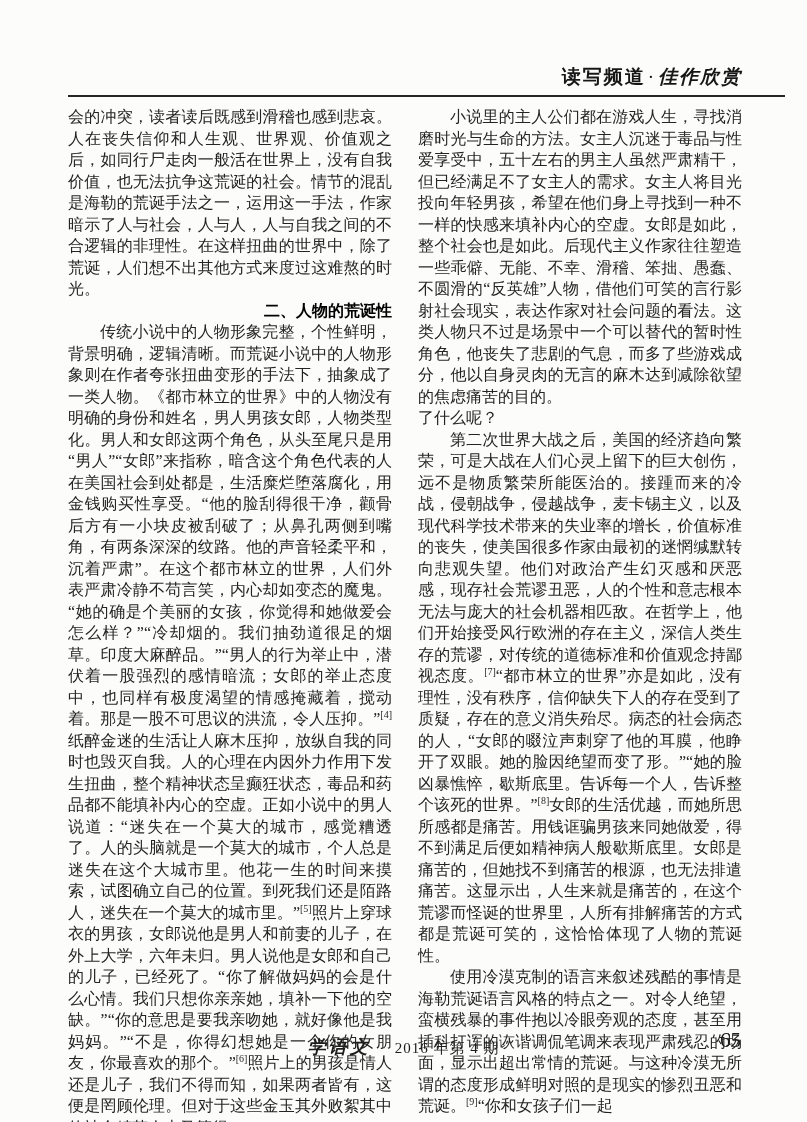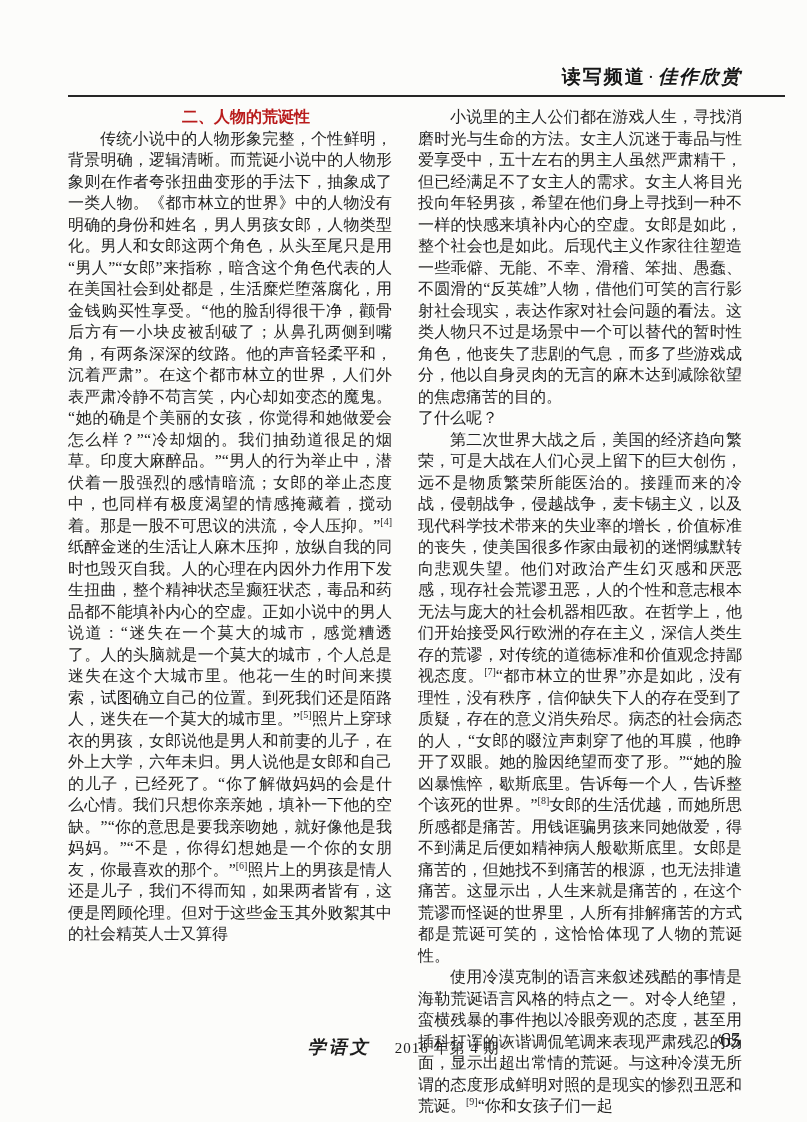--- a/index.html
+++ b/index.html
@@ -37,22 +37,22 @@
     line-height:21.5px;
     text-align:justify;
     text-justify:inter-ideograph;
   }
   .para{text-indent:2em;}
   .para.cont{text-indent:0;}
   .heading{
     font-family:"Liberation Sans","DejaVu Sans",sans-serif;
     font-weight:bold;
     text-indent:2em;
-    text-align:center;
-    color:#b91c1c;
+    text-align:right;
+    color:#000000;
   }
   sup.ref{font-size:10px;line-height:0;vertical-align:super;letter-spacing:0;}
 
   
   .footer-center{
     position:absolute;top:1035px;left:0;width:807px;
     text-align:center;font-size:15px;color:#1d1d1d;white-space:nowrap;
   }
   .journal-name{font-size:18px;font-style:italic;font-weight:700;margin-right:24px;letter-spacing:3px;}
   .issue{letter-spacing:1px;}
@@ -69,20 +69,21 @@
 
   <header>
     <div class="header-title">
       <span class="channel">读写频道</span><span class="sep">·</span><span class="calli">佳作欣赏</span>
     </div>
     <div class="header-rule"></div>
   </header>
 
   <main class="content">
     <section class="col">
+      <p class="para cont">会的冲突，读者读后既感到滑稽也感到悲哀。人在丧失信仰和人生观、世界观、价值观之后，如同行尸走肉一般活在世界上，没有自我价值，也无法抗争这荒诞的社会。情节的混乱是海勒的荒诞手法之一，运用这一手法，作家暗示了人与社会，人与人，人与自我之间的不合逻辑的非理性。在这样扭曲的世界中，除了荒诞，人们想不出其他方式来度过这难熬的时光。</p>
       <h3 class="heading">二、人物的荒诞性</h3>
       <p class="para">传统小说中的人物形象完整，个性鲜明，背景明确，逻辑清晰。而荒诞小说中的人物形象则在作者夸张扭曲变形的手法下，抽象成了一类人物。《都市林立的世界》中的人物没有明确的身份和姓名，男人男孩女郎，人物类型化。男人和女郎这两个角色，从头至尾只是用“男人”“女郎”来指称，暗含这个角色代表的人在美国社会到处都是，生活糜烂堕落腐化，用金钱购买性享受。“他的脸刮得很干净，颧骨后方有一小块皮被刮破了；从鼻孔两侧到嘴角，有两条深深的纹路。他的声音轻柔平和，沉着严肃”。在这个都市林立的世界，人们外表严肃冷静不苟言笑，内心却如变态的魔鬼。“她的确是个美丽的女孩，你觉得和她做爱会怎么样？”“冷却烟的。我们抽劲道很足的烟草。印度大麻醉品。”“男人的行为举止中，潜伏着一股强烈的感情暗流；女郎的举止态度中，也同样有极度渴望的情感掩藏着，搅动着。那是一股不可思议的洪流，令人压抑。”<sup class="ref">[4]</sup>纸醉金迷的生活让人麻木压抑，放纵自我的同时也毁灭自我。人的心理在内因外力作用下发生扭曲，整个精神状态呈癫狂状态，毒品和药品都不能填补内心的空虚。正如小说中的男人说道：“迷失在一个莫大的城市，感觉糟透了。人的头脑就是一个莫大的城市，个人总是迷失在这个大城市里。他花一生的时间来摸索，试图确立自己的位置。到死我们还是陌路人，迷失在一个莫大的城市里。”<sup class="ref">[5]</sup>照片上穿球衣的男孩，女郎说他是男人和前妻的儿子，在外上大学，六年未归。男人说他是女郎和自己的儿子，已经死了。“你了解做妈妈的会是什么心情。我们只想你亲亲她，填补一下他的空缺。”“你的意思是要我亲吻她，就好像他是我妈妈。”“不是，你得幻想她是一个你的女朋友，你最喜欢的那个。”<sup class="ref">[6]</sup>照片上的男孩是情人还是儿子，我们不得而知，如果两者皆有，这便是罔顾伦理。但对于这些金玉其外败絮其中的社会精英人士又算得</p>
     </section>
     <section class="col">
       <p class="para">小说里的主人公们都在游戏人生，寻找消磨时光与生命的方法。女主人沉迷于毒品与性爱享受中，五十左右的男主人虽然严肃精干，但已经满足不了女主人的需求。女主人将目光投向年轻男孩，希望在他们身上寻找到一种不一样的快感来填补内心的空虚。女郎是如此，整个社会也是如此。后现代主义作家往往塑造一些乖僻、无能、不幸、滑稽、笨拙、愚蠢、不圆滑的“反英雄”人物，借他们可笑的言行影射社会现实，表达作家对社会问题的看法。这类人物只不过是场景中一个可以替代的暂时性角色，他丧失了悲剧的气息，而多了些游戏成分，他以自身灵肉的无言的麻木达到减除欲望的焦虑痛苦的目的。</p>
       <p class="para cont">了什么呢？</p>
       <p class="para">第二次世界大战之后，美国的经济趋向繁荣，可是大战在人们心灵上留下的巨大创伤，远不是物质繁荣所能医治的。接踵而来的冷战，侵朝战争，侵越战争，麦卡锡主义，以及现代科学技术带来的失业率的增长，价值标准的丧失，使美国很多作家由最初的迷惘缄默转向悲观失望。他们对政治产生幻灭感和厌恶感，现存社会荒谬丑恶，人的个性和意志根本无法与庞大的社会机器相匹敌。在哲学上，他们开始接受风行欧洲的存在主义，深信人类生存的荒谬，对传统的道德标准和价值观念持鄙视态度。<sup class="ref">[7]</sup>“都市林立的世界”亦是如此，没有理性，没有秩序，信仰缺失下人的存在受到了质疑，存在的意义消失殆尽。病态的社会病态的人，“女郎的啜泣声刺穿了他的耳膜，他睁开了双眼。她的脸因绝望而变了形。”“她的脸凶暴憔悴，歇斯底里。告诉每一个人，告诉整个该死的世界。”<sup class="ref">[8]</sup>女郎的生活优越，而她所思所感都是痛苦。用钱诓骗男孩来同她做爱，得不到满足后便如精神病人般歇斯底里。女郎是痛苦的，但她找不到痛苦的根源，也无法排遣痛苦。这显示出，人生来就是痛苦的，在这个荒谬而怪诞的世界里，人所有排解痛苦的方式都是荒诞可笑的，这恰恰体现了人物的荒诞性。</p>
       <p class="para">使用冷漠克制的语言来叙述残酷的事情是海勒荒诞语言风格的特点之一。对令人绝望，蛮横残暴的事件抱以冷眼旁观的态度，甚至用插科打诨的诙谐调侃笔调来表现严肃残忍的场面，显示出超出常情的荒诞。与这种冷漠无所谓的态度形成鲜明对照的是现实的惨烈丑恶和荒诞。<sup class="ref">[9]</sup>“你和女孩子们一起</p>
     </section>
   </main>

